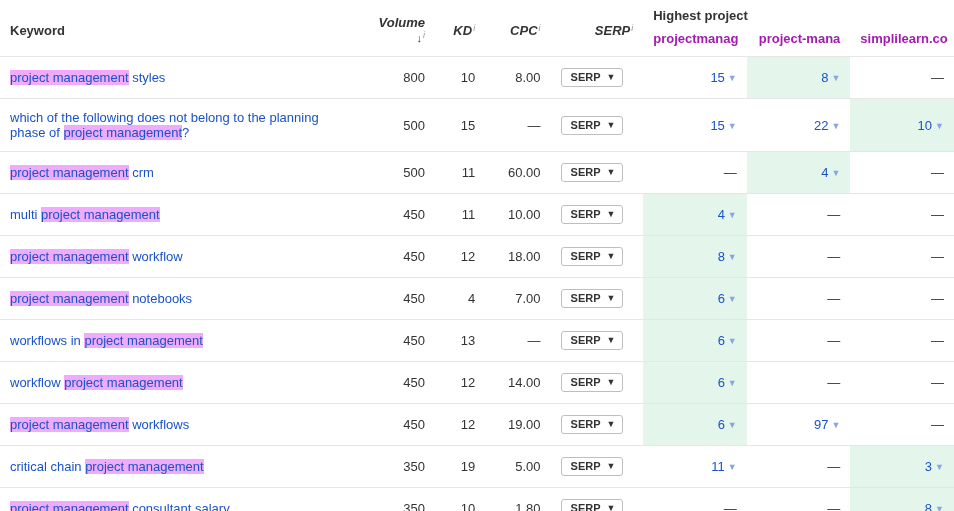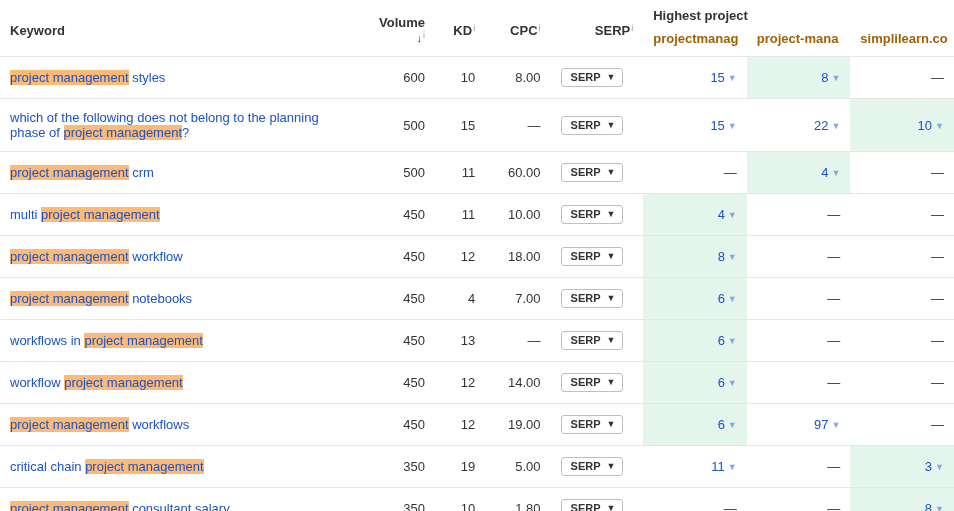--- a/index.html
+++ b/index.html
@@ -16,21 +16,21 @@
     width: 100%;
     table-layout: fixed;
   }
   th, td {
     text-align: left;
     padding: 0;
     vertical-align: middle;
   }
   thead tr.r1 th { padding: 8px 10px 4px; font-weight: 700; font-size: 13px; }
   thead tr.r2 th { padding: 4px 10px 10px; font-weight: 700; font-size: 13px; }
-  .num-head { text-align: right; }
+  .num-head { text-align: right; font-style: italic; }
   .info {
     display: inline-block;
     font-size: 9px;
     color: #999;
     position: relative;
     top: -4px;
     margin-left: 1px;
     font-weight: 400;
   }
   .sort-arrow {
@@ -38,21 +38,21 @@
     font-size: 11px;
     margin-left: 2px;
   }
   tbody tr { border-top: 1px solid #e6e6e6; }
   tbody td { padding: 11px 10px; font-size: 13px; }
   .kw-cell a {
     color: #1a52c7;
     text-decoration: none;
   }
   mark {
-    background: #fdba74;
+    background: #f0abfc;
     color: inherit;
     padding: 0;
   }
   .num { text-align: right; font-variant-numeric: tabular-nums; }
   .serp-cell { text-align: left; }
   .serp-btn {
     display: inline-flex;
     align-items: center;
     gap: 6px;
     border: 1px solid #bfbfbf;
@@ -82,24 +82,25 @@
     color: #8aa5e6;
     font-size: 9px;
     margin-left: 3px;
     position: relative;
     top: -1px;
   }
   .dash { color: #333; }
   .best { background: #e4f6ec; }
   .subhead {
     font-weight: 700;
-    color: #a16207;
+    color: #a21caf;
     overflow: hidden;
     text-overflow: clip;
     white-space: nowrap;
+    text-align: right;
   }
   .col-keyword { width: 335px; }
   .col-vol { width: 64px; }
   .col-kd  { width: 46px; }
   .col-cpc { width: 60px; }
   .col-serp{ width: 85px; }
   .col-pos { width: 95px; }
   thead th.pos-superhead { padding-left: 16px; }
 </style>
 </head>
@@ -139,21 +140,21 @@
     </tr>
     <tr class="r2">
       <th class="subhead"><span>projectmanag</span></th>
       <th class="subhead"><span>project-mana</span></th>
       <th class="subhead"><span>simplilearn.co</span></th>
     </tr>
   </thead>
   <tbody id="tb">
       <tr>
         <td class="kw-cell"><a href="#"><mark>project management</mark> styles</a></td>
-        <td class="num">600</td>
+        <td class="num">800</td>
         <td class="num">10</td>
         <td class="num">8.00</td>
         <td class="serp-cell"><button class="serp-btn">
             <span>SERP</span>
             <span class="tri">▼</span>
           </button></td>
         <td class="num pos-cell"><span class="pos-val">15</span><span class="pos-tri">▼</span></td>
         <td class="num pos-cell best"><span class="pos-val">8</span><span class="pos-tri">▼</span></td>
         <td class="num pos-cell"><span class="dash">—</span></td>
       </tr>

